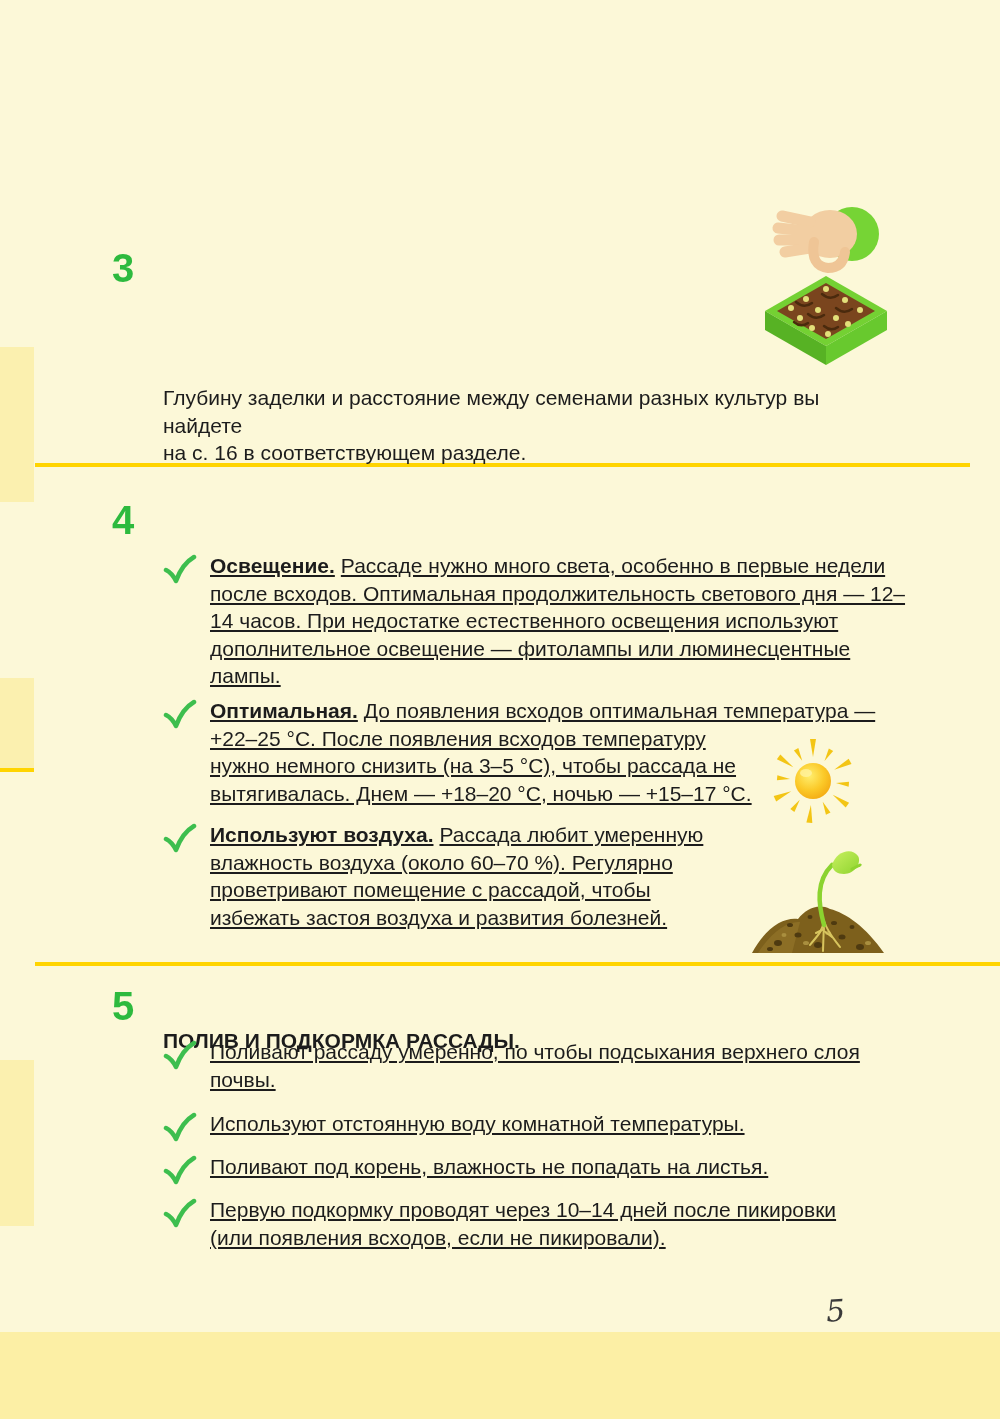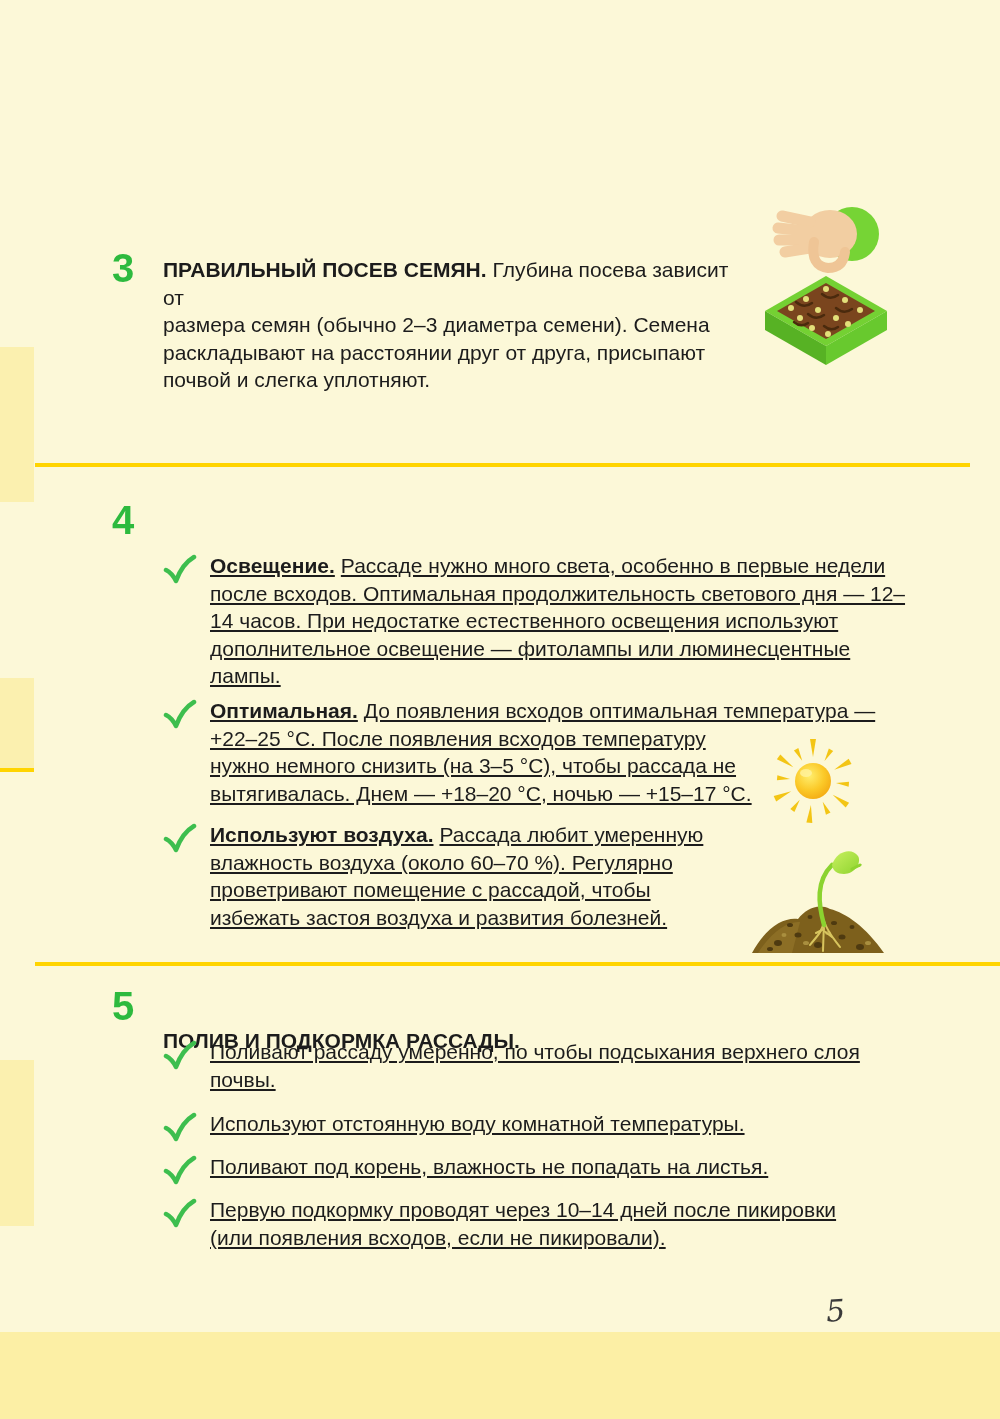--- a/index.html
+++ b/index.html
@@ -79,24 +79,22 @@
   <div class="margin-tab tab-1"></div>
   <div class="margin-tab tab-2"></div>
   <div class="margin-tab tab-3"></div>
 
   <div class="divider divider-1"></div>
   <div class="divider divider-2"></div>
 
   <div class="bottom-band"></div>
 
   <div class="sec-number" style="top:248px;">3</div>
-  <div class="text-block" style="top:256px;width:575px;"><b class="inline-label">ПРАВИЛЬНЫЙ ПОСЕВ СЕМЯН.</b><span>Глубина посева зависит от
-размера семян (обычно 2–3 диаметра семени). Семена
-раскладывают на расстоянии друг от друга, присыпают
-почвой и слегка уплотняют.</span></div>
+  <div class="text-block" style="top:384px;width:740px;">Глубину заделки и расстояние между семенами разных культур вы найдете
+на с. 16 в соответствующем разделе.</div>
 
   <svg class="illu illu-sowing" viewBox="0 0 160 175">
 
     <circle cx="104" cy="38" r="27" fill="#76D435"></circle>
 
     <g fill="#F2CEA2">
       <ellipse cx="82" cy="38" rx="27" ry="24"></ellipse>
       <g stroke="#F2CEA2" stroke-width="11" stroke-linecap="round" fill="none">
         <path d="M62,26 L34,20"></path>
         <path d="M59,35 L30,32"></path>

